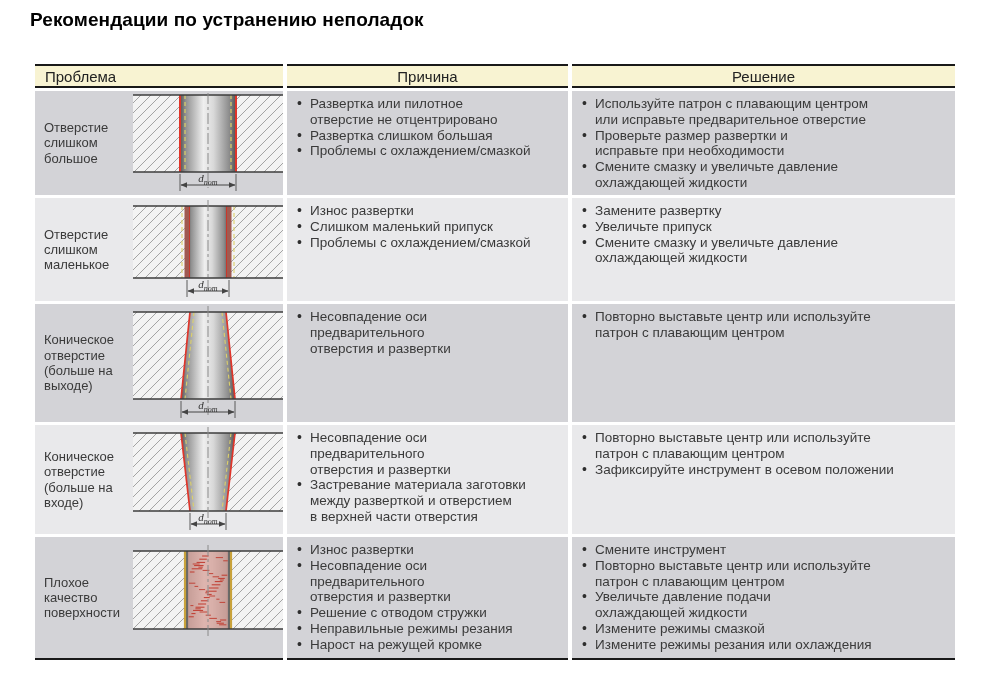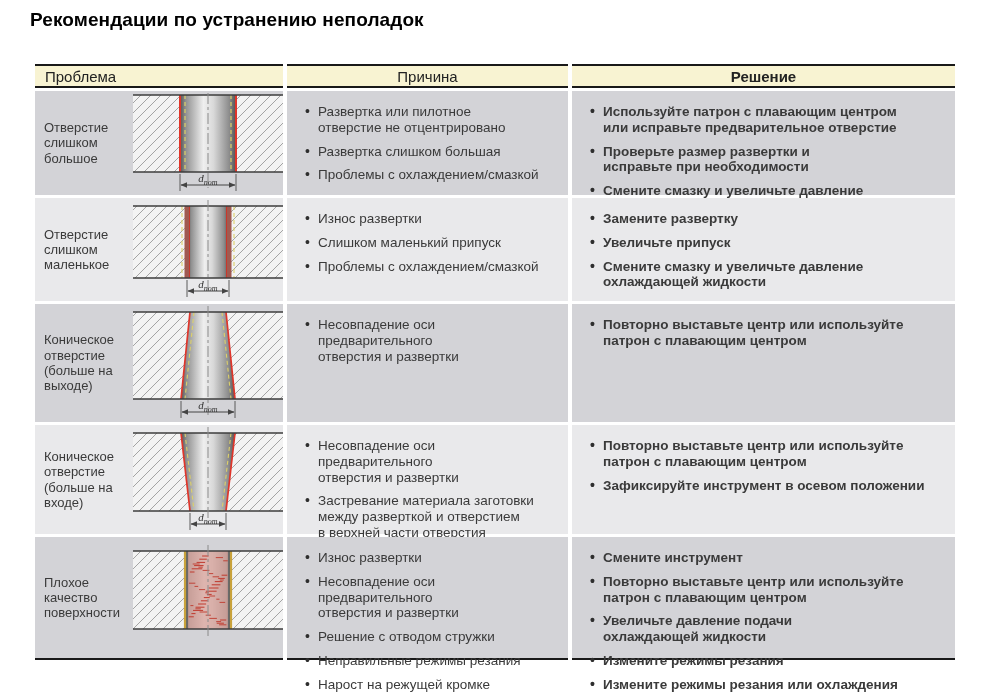--- a/index.html
+++ b/index.html
@@ -5,31 +5,31 @@
   html,body{margin:0;padding:0;background:#ffffff;}
   body{width:990px;height:697px;font-family:"Liberation Sans","DejaVu Sans",sans-serif;-webkit-font-smoothing:antialiased;}
   .page{position:relative;width:990px;height:697px;overflow:hidden;}
   .title{position:absolute;left:30px;top:9px;margin:0;font-size:19px;font-weight:700;color:#000;letter-spacing:.1px;}
   .table{position:absolute;left:35px;top:64px;width:888px;}
   .thead{display:flex;gap:4px;}
   .th{box-sizing:border-box;background:#f8f3d2;border-top:2px solid #191919;border-bottom:2px solid #191919;height:24px;display:flex;align-items:center;justify-content:center;font-size:15px;color:#222;}
   .th.first{justify-content:flex-start;padding-left:10px;}
   .c1{width:248px;flex:0 0 248px;}
   .c2{width:281px;flex:0 0 281px;}
-  .c3{width:383px;flex:0 0 383px;font-weight:bold;}
+  .c3{width:383px;flex:0 0 383px;}
   .row{display:flex;gap:4px;margin-top:3px;}
   .cell{box-sizing:border-box;position:relative;}
   .row.dark .cell{background:#d3d3d7;}
   .row.light .cell{background:#e9e9eb;}
   .row:last-child .cell{border-bottom:2px solid #191919;}
   .problem{position:absolute;left:9px;top:0;bottom:0;width:112px;display:flex;align-items:center;font-size:13px;line-height:1.18;color:#3a3a3a;white-space:pre-line;}
   .figwrap{position:absolute;right:0;top:2px;width:150px;}
   .figwrap svg{display:block;}
   ul.blist{margin:0;padding:5px 4px 0 9px;list-style:none;}
-  ul.blist li{position:relative;padding-left:14px;font-size:13.5px;line-height:1.17;color:#3a3a3a;white-space:pre-line;margin:8px;}
+  ul.blist li{position:relative;padding-left:14px;font-size:13.5px;line-height:1.17;color:#3a3a3a;white-space:pre-line;margin:0;}
   ul.blist li::before{content:"\2022";position:absolute;left:1px;top:-1px;color:#2e2e2e;font-size:14px;}
 </style>
 </head>
 <body>
 
 <div class="page">
   <h1 class="title">Рекомендации по устранению неполадок</h1>
 
   <div class="table">
     <div class="thead">
@@ -363,20 +363,20 @@
               <li>Нарост на режущей кромке</li>
             </ul>
     </div>
     <div class="cell c3">
       <ul class="blist solutions">
               <li>Смените инструмент</li>
               <li>Повторно выставьте центр или используйте
 патрон с плавающим центром</li>
               <li>Увеличьте давление подачи
 охлаждающей жидкости</li>
-              <li>Измените режимы резания</li>
+              <li>Измените режимы смазкой</li>
               <li>Измените режимы резания или охлаждения</li>
             </ul>
     </div>
   </div>
 </div>
   </div>
 </div>
 
 </body></html>

